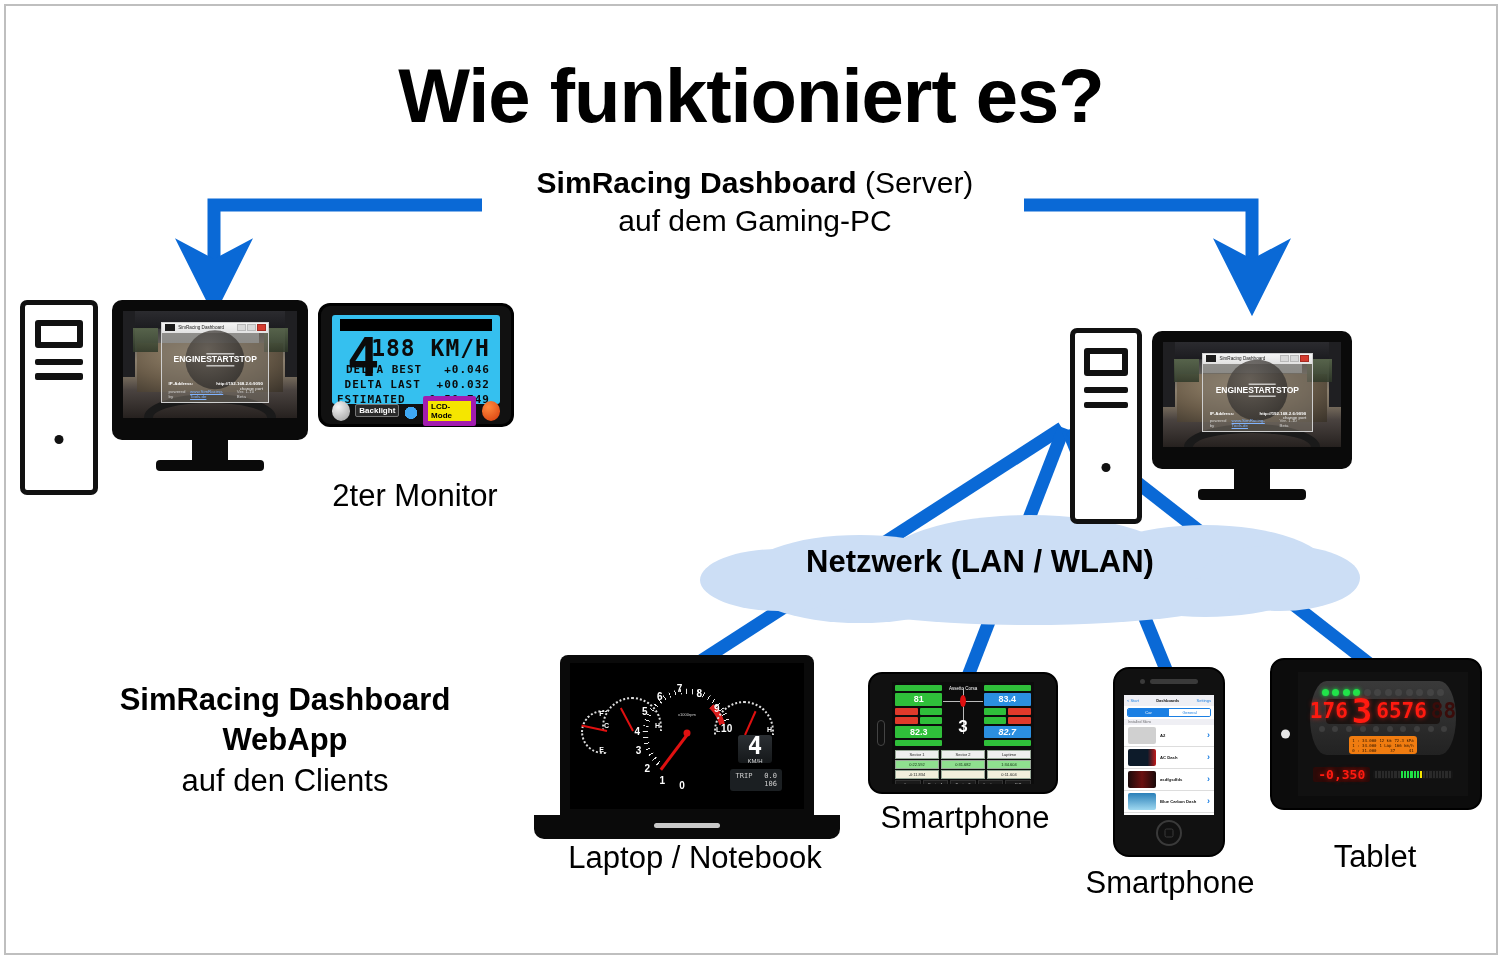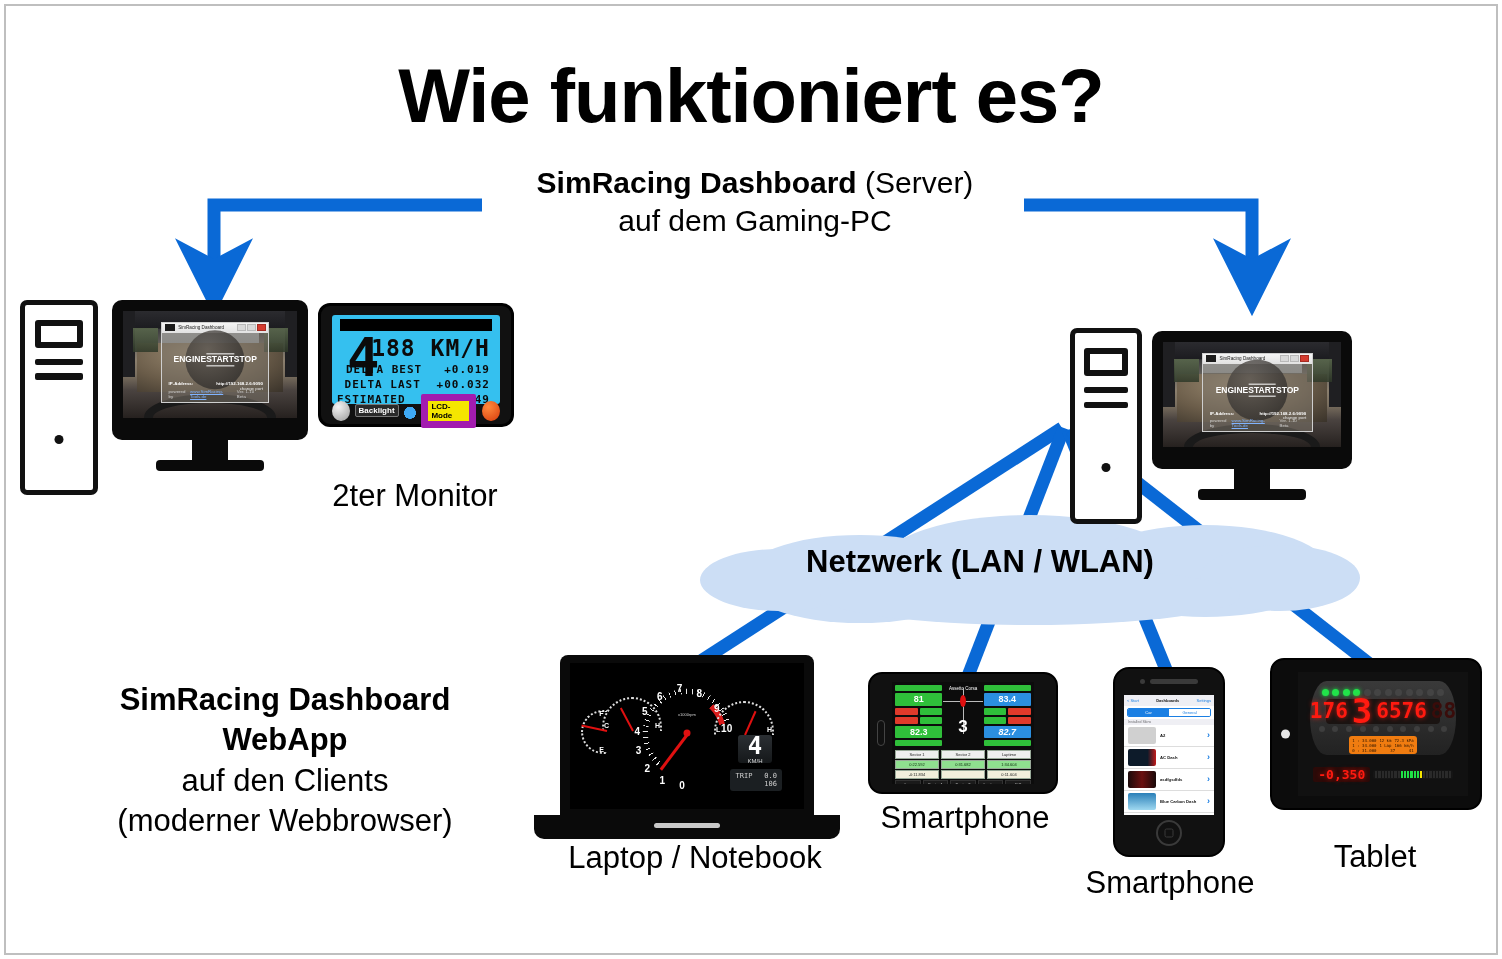--- a/index.html
+++ b/index.html
@@ -128,21 +128,21 @@
   .lcd-rows .r .vl { min-width:52px; text-align:right; }
   .lcd-ctl { position:absolute; left:0; right:0; bottom:0; height:26%;
       display:flex; align-items:center; padding:0 14px; }
   .lcd-ctl .knob { width:20px; height:20px; border-radius:50%;
       background:radial-gradient(circle at 35% 30%,#f4f4f4,#9a9a9a); }
   .lcd-ctl .lab { margin-left:5px; font-size:8px; font-weight:bold; color:#fff;
       border:1px solid #777; border-radius:2px; padding:1px 3px; background:#2a2a2a; }
   .lcd-ctl .logo { width:26px; height:18px; margin:0 auto;
       background:radial-gradient(circle at 50% 60%,#3fa9f5 0 38%,transparent 39%); }
   .lcd-ctl .mode { font-size:8px; font-weight:bold; color:#000; background:#f5e600;
-      border:7px solid #a21caf; border-radius:2px; padding:1px 3px; margin-right:6px; }
+      border:5px solid #a21caf; border-radius:2px; padding:1px 3px; margin-right:6px; }
   .lcd-ctl .red { width:20px; height:20px; border-radius:50%;
       background:radial-gradient(circle at 35% 30%,#ff8a3d,#d63a0b); }
 
   
   .laptop { position:absolute; }
   .lt-lid { position:absolute; left:26px; top:0; right:26px; height:160px;
       background:#0a0a0a; border-radius:8px 8px 0 0; }
   .lt-screen { position:absolute; left:10px; top:8px; right:10px; bottom:6px;
       background:#000; overflow:hidden; }
   .lt-base { position:absolute; left:0; right:0; top:160px; height:24px;
@@ -413,21 +413,21 @@
 
   <div class="lcd-mon" style="left:318px; top:303px; width:196px; height:124px;">
     <div class="lcd-body"></div>
     <div class="lcd-screen">
       <div class="lcd-bar"></div>
       <div class="lcd-font lcd-gear">4</div>
       <div class="lcd-font lcd-speed">188 KM/H</div>
       <div class="lcd-font lcd-rows">
         <div class="r">
           <span class="lb">DELTA BEST</span>
-          <span class="vl">+0.019</span>
+          <span class="vl">+0.046</span>
         </div>
         <div class="r">
           <span class="lb">DELTA LAST</span>
           <span class="vl">+00.032</span>
         </div>
         <div class="r">
           <span class="lb">ESTIMATED</span>
           <span class="vl">0:50.749</span>
         </div>
       </div>
@@ -490,21 +490,20 @@
       </div>
     </div>
     <div class="mon-neck" style="bottom:-22px; width:36px; height:26px;"></div>
     <div class="mon-base" style="bottom:-31px; width:108px; height:11px;"></div>
   </div>
 
   <div class="webapp">
     <div><b>SimRacing Dashboard</b></div>
     <div><b>WebApp</b></div>
     <div>auf den Clients</div>
-    <div>(moderner Webbrowser)</div>
   </div>
 
   <div class="laptop" style="left:534px; top:655px; width:306px; height:186px; z-index:6;">
     <div class="lt-lid">
       <div class="lt-screen">
 
         <div class="tach">
           <div class="ring"></div>
           <div class="redzone"></div>
           <div class="rpmlbl">x1000rpm</div>

